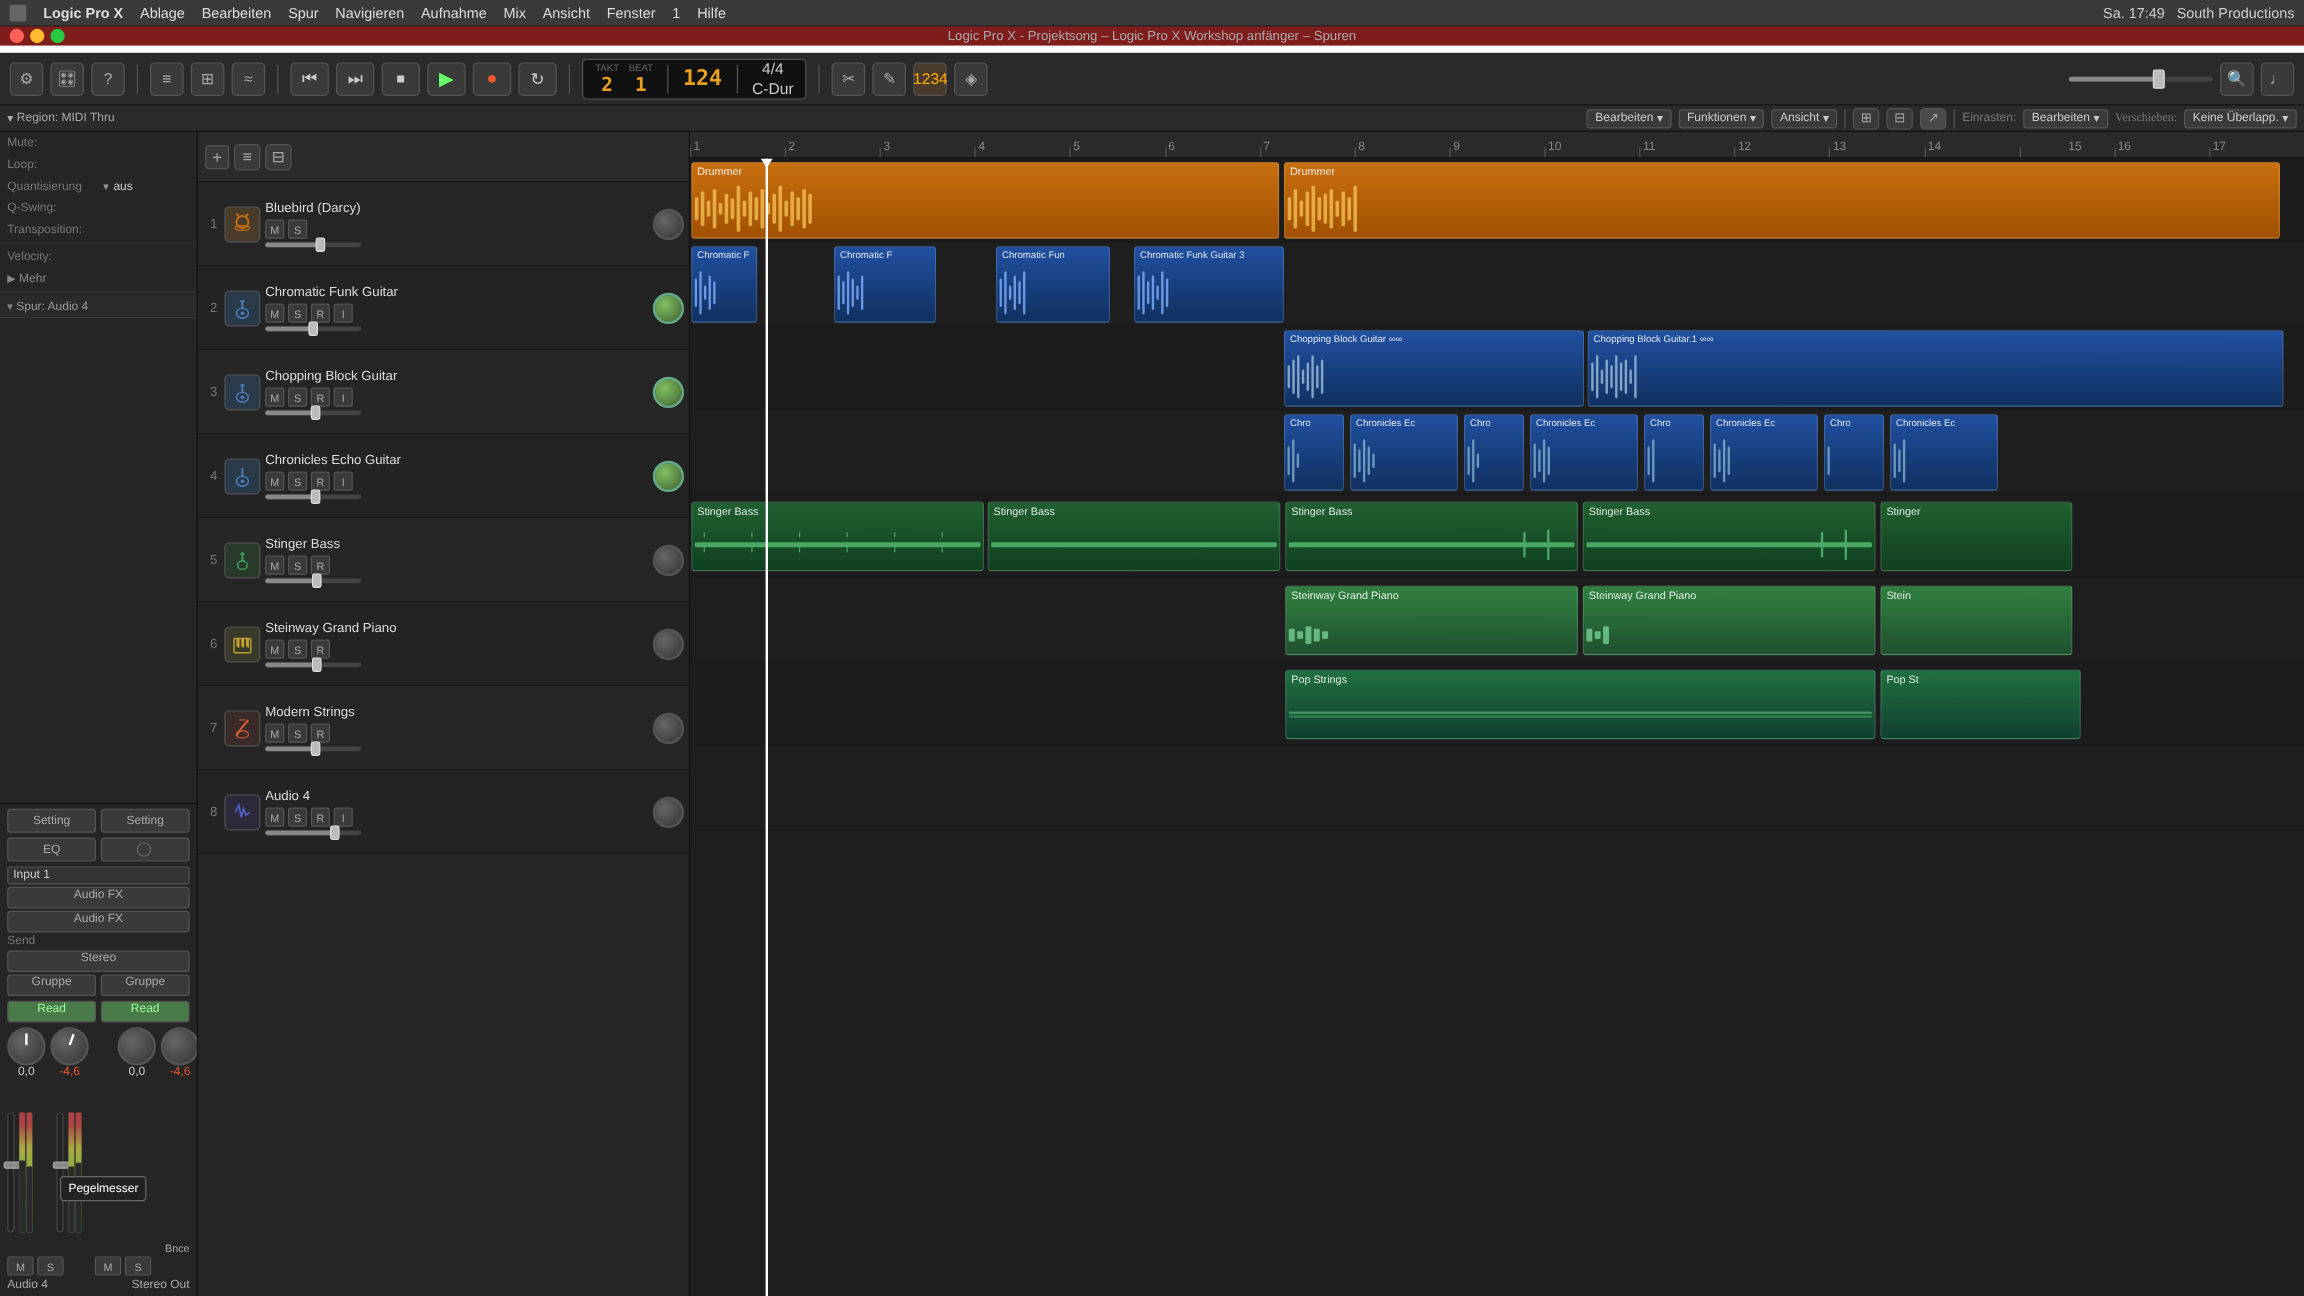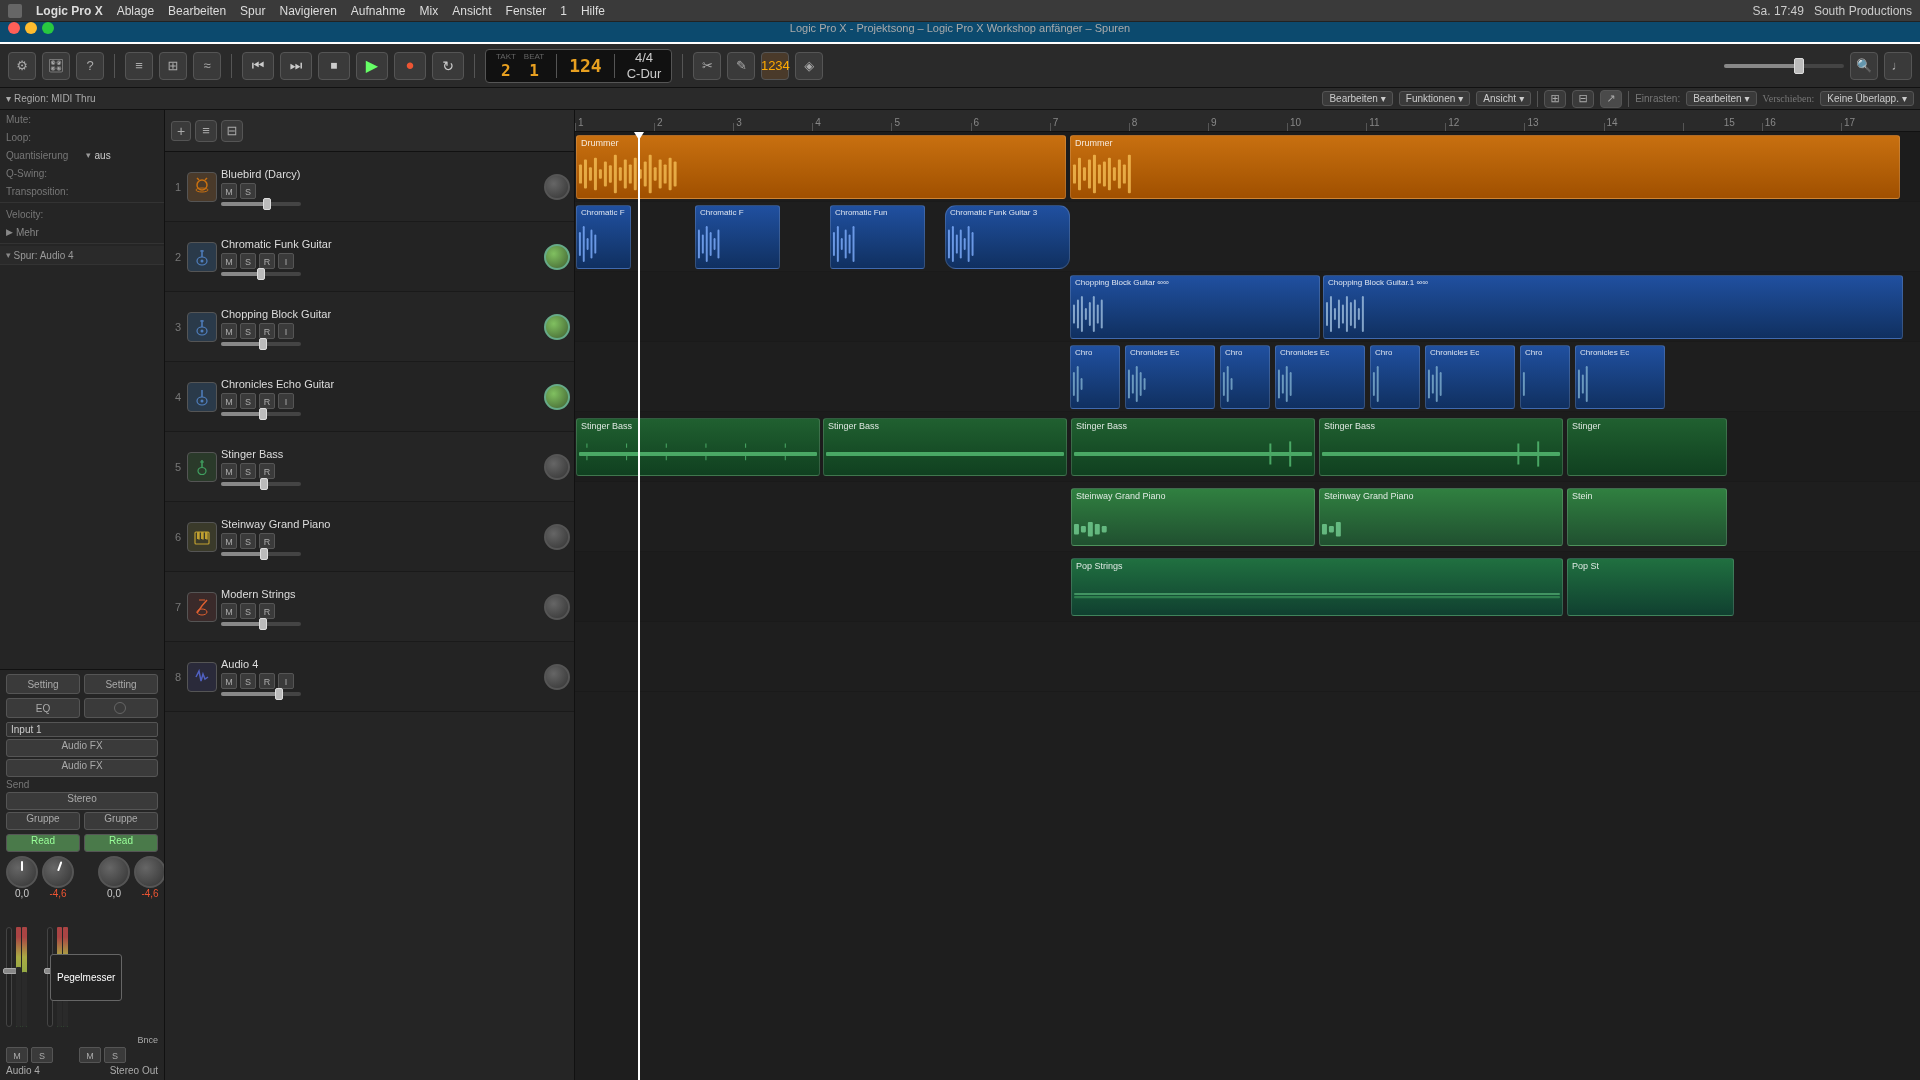--- a/index.html
+++ b/index.html
@@ -25,27 +25,27 @@
       border-bottom: 1px solid #222;
       color: #ddd;
       font-size: 12px;
     }
     #menubar span { cursor: pointer; }
     #menubar .right { margin-left: auto; display: flex; gap: 10px; align-items: center; color: #ccc; }
 
     
     #titlebar {
       height: 22px;
-      background: #0c4a6e;
-      display: flex;
-      align-items: flex-start;
+      background: #7f1d1d;
+      display: flex;
+      align-items: center;
       justify-content: center;
       font-size: 11px;
       color: #aaa;
-      border-bottom: 2px solid #ffffff;
+      border-bottom: 6px solid #ffffff;
       position: relative;
     }
     #titlebar .traffic-lights {
       position: absolute;
       left: 8px;
       display: flex;
       gap: 5px;
     }
     .tl { width: 12px; height: 12px; border-radius: 50%; }
     .tl-red { background: #ff5f57; }
@@ -581,21 +581,21 @@
       display: flex;
       align-items: center;
       gap: 6px;
     }
 
     .tooltip {
       position: absolute;
       background: #222;
       border: 1px solid #666;
       border-radius: 3px;
-      padding: 17px 6px;
+      padding: 4px 6px;
       font-size: 10px;
       color: #fff;
       pointer-events: none;
       z-index: 200;
       left: 52px;
       top: 700px;
     }
   </style>
 </head>
 <body>
@@ -1225,21 +1225,21 @@
                 <rect x="6" y="5" width="2" height="30" fill="#80b0ff" rx="1"></rect>
                 <rect x="10" y="15" width="2" height="10" fill="#80b0ff" rx="1"></rect>
                 <rect x="14" y="8" width="2" height="24" fill="#80b0ff" rx="1"></rect>
                 <rect x="18" y="12" width="2" height="16" fill="#80b0ff" rx="1"></rect>
                 <rect x="22" y="5" width="2" height="30" fill="#80b0ff" rx="1"></rect>
               </g>
             </svg>
           </div>
         </div>
 
-        <div class="clip clip-guitar" style="left:370px;width:125px;border-radius:11px;">
+        <div class="clip clip-guitar" style="left:370px;width:125px;">
           <div class="clip-label" style="font-size:8px;">Chromatic Funk Guitar 3</div>
           <div class="clip-waveform">
             <svg class="waveform-svg" viewBox="0 0 125 40" preserveAspectRatio="none">
               <g opacity="0.8">
                 <rect x="2" y="8" width="2" height="24" fill="#80b0ff" rx="1"></rect>
                 <rect x="6" y="5" width="2" height="30" fill="#80b0ff" rx="1"></rect>
                 <rect x="10" y="12" width="2" height="16" fill="#80b0ff" rx="1"></rect>
                 <rect x="14" y="8" width="2" height="24" fill="#80b0ff" rx="1"></rect>
                 <rect x="18" y="15" width="2" height="10" fill="#80b0ff" rx="1"></rect>
                 <rect x="22" y="5" width="2" height="30" fill="#80b0ff" rx="1"></rect>

